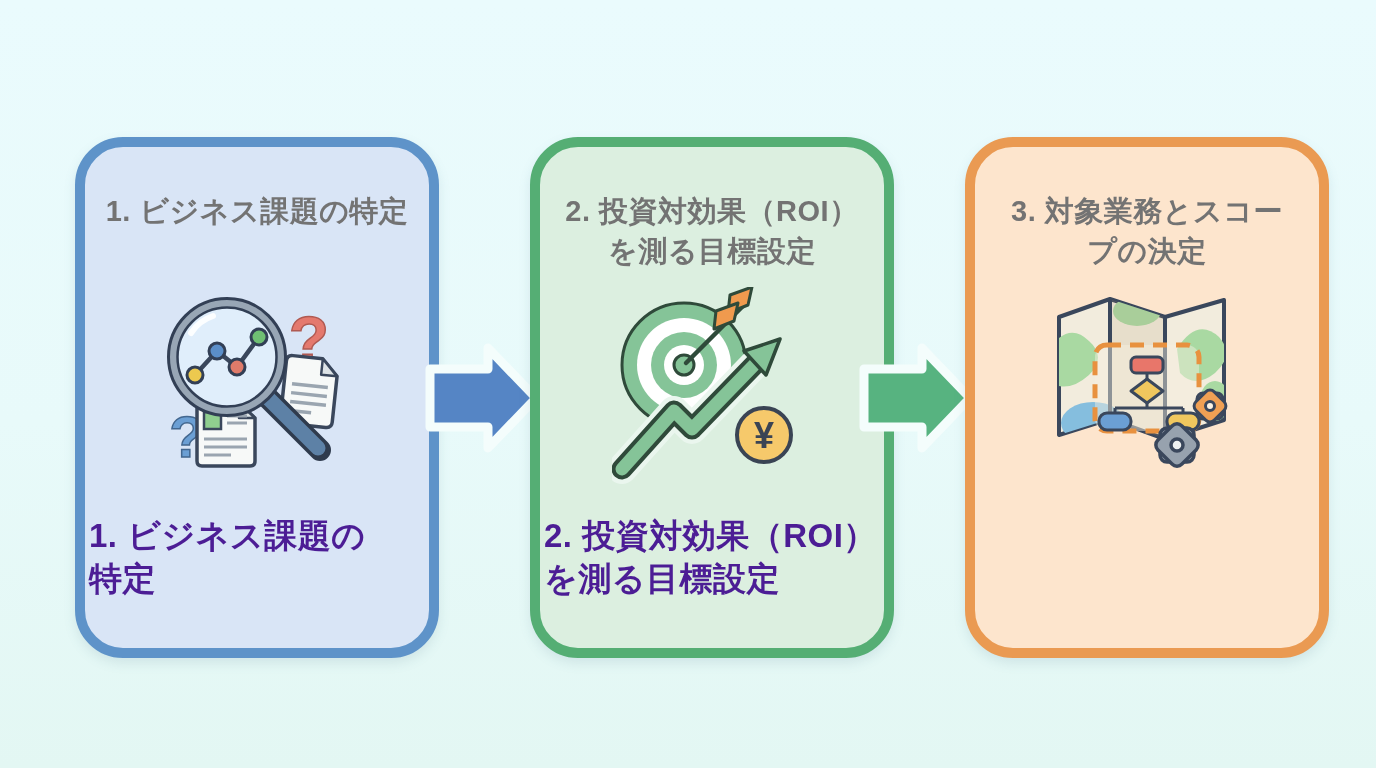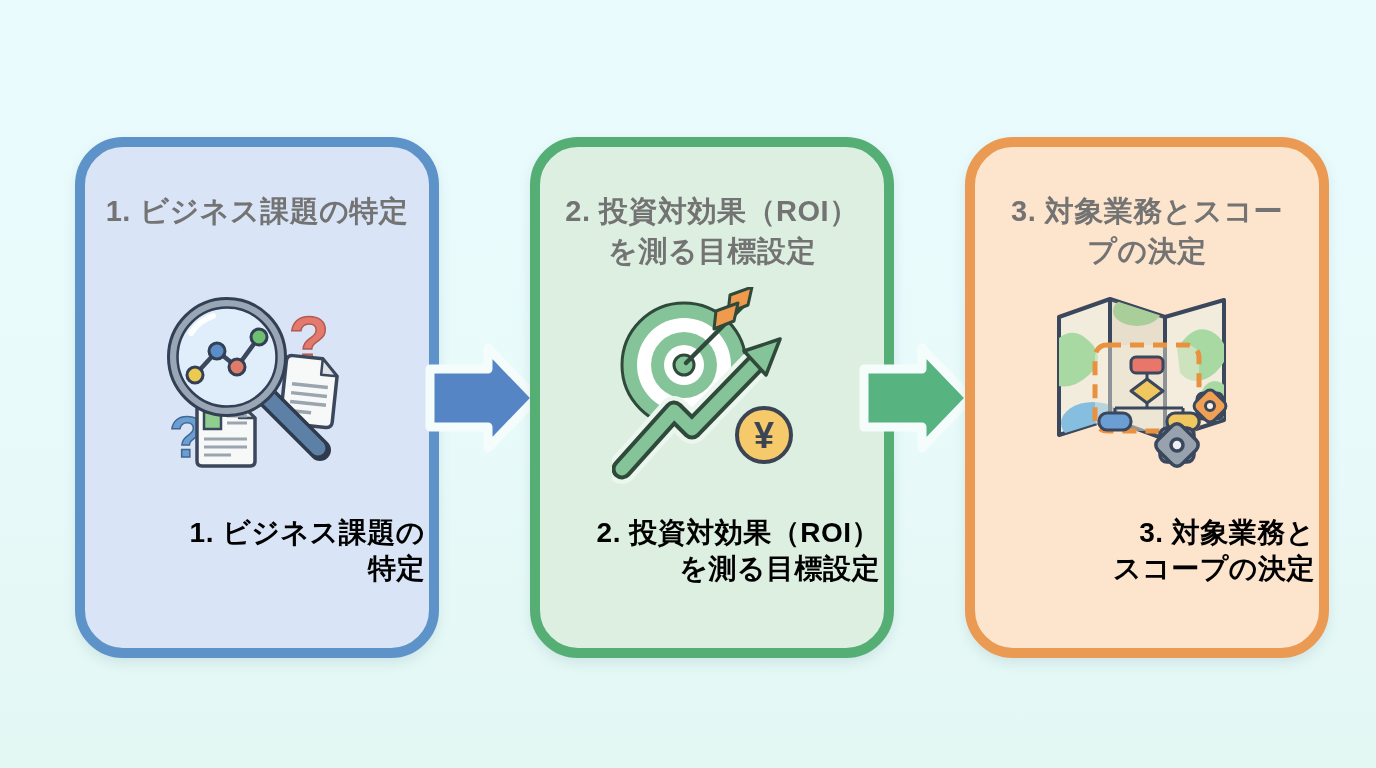--- a/index.html
+++ b/index.html
@@ -17,22 +17,22 @@
   .card-blue  {left:75px; background:#d9e5f6;border-color:#5e93c9;}
   .card-green {left:530px;background:#dcefe0;border-color:#55ae74;}
   .card-orange{left:937px;background:#fde5cd;border-color:#ea9a52;margin-left:28px;}
   .card-title{
     position:absolute;top:44px;left:4px;right:4px;text-align:center;
     font-size:29px;font-weight:bold;line-height:1.38;color:#737373;
     white-space:pre-line;letter-spacing:0.5px;
   }
   .card-icon{position:absolute;top:140px;left:50%;transform:translateX(-50%);}
   .card-caption{
-    position:absolute;top:368px;left:4px;right:4px;text-align:right;
-    font-size:28px;font-weight:bold;line-height:1.3;color:#000000;
+    position:absolute;top:368px;left:4px;right:4px;text-align:left;
+    font-size:33px;font-weight:bold;line-height:1.3;color:#4c1d95;
     white-space:pre-line;letter-spacing:0.5px;
   }
   .arrow{position:absolute;top:340px;width:120px;height:118px;}
   #arrow-1{left:424px;}
   #arrow-2{left:858px;}
 </style>
 </head>
 <body>
 
 <div class="canvas">
@@ -175,17 +175,15 @@
       </g>
 
       <g transform="translate(130,158)">
         <rect x="-17" y="-17" width="34" height="34" rx="7" fill="#97a2ae" stroke="#3a475c" stroke-width="3.5"></rect>
         <rect x="-17" y="-17" width="34" height="34" rx="7" fill="#97a2ae" stroke="#3a475c" stroke-width="3.5" transform="rotate(45)"></rect>
         <circle r="11.5" fill="#97a2ae"></circle>
         <circle r="6" fill="#eef1f1" stroke="#3a475c" stroke-width="3.5"></circle>
       </g>
     </svg>
 
-    <div class="card-caption">3. 対象業務と
-スコープの決定</div>
   </div>
 
 </div>
 
 </body></html>

